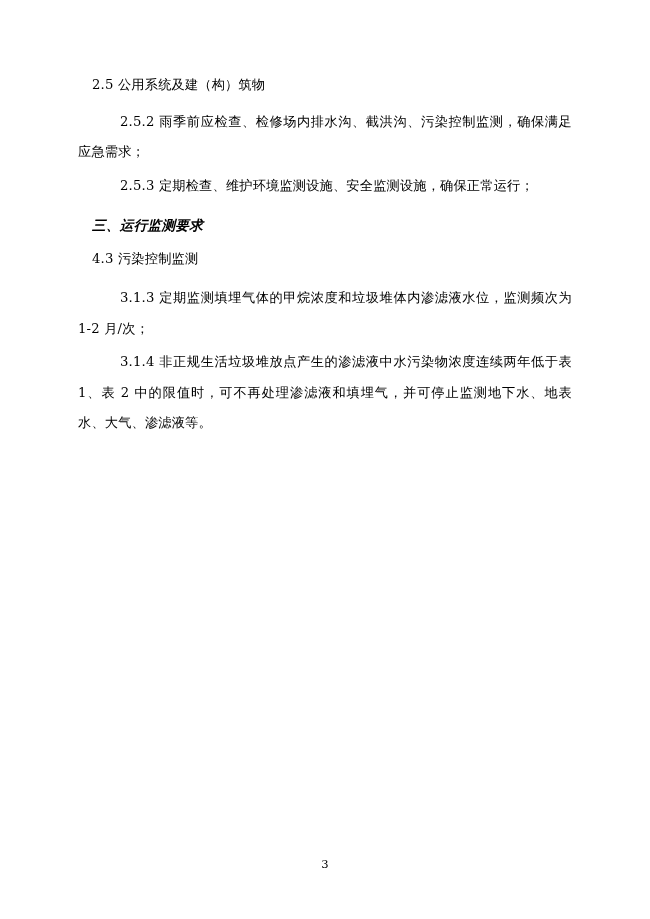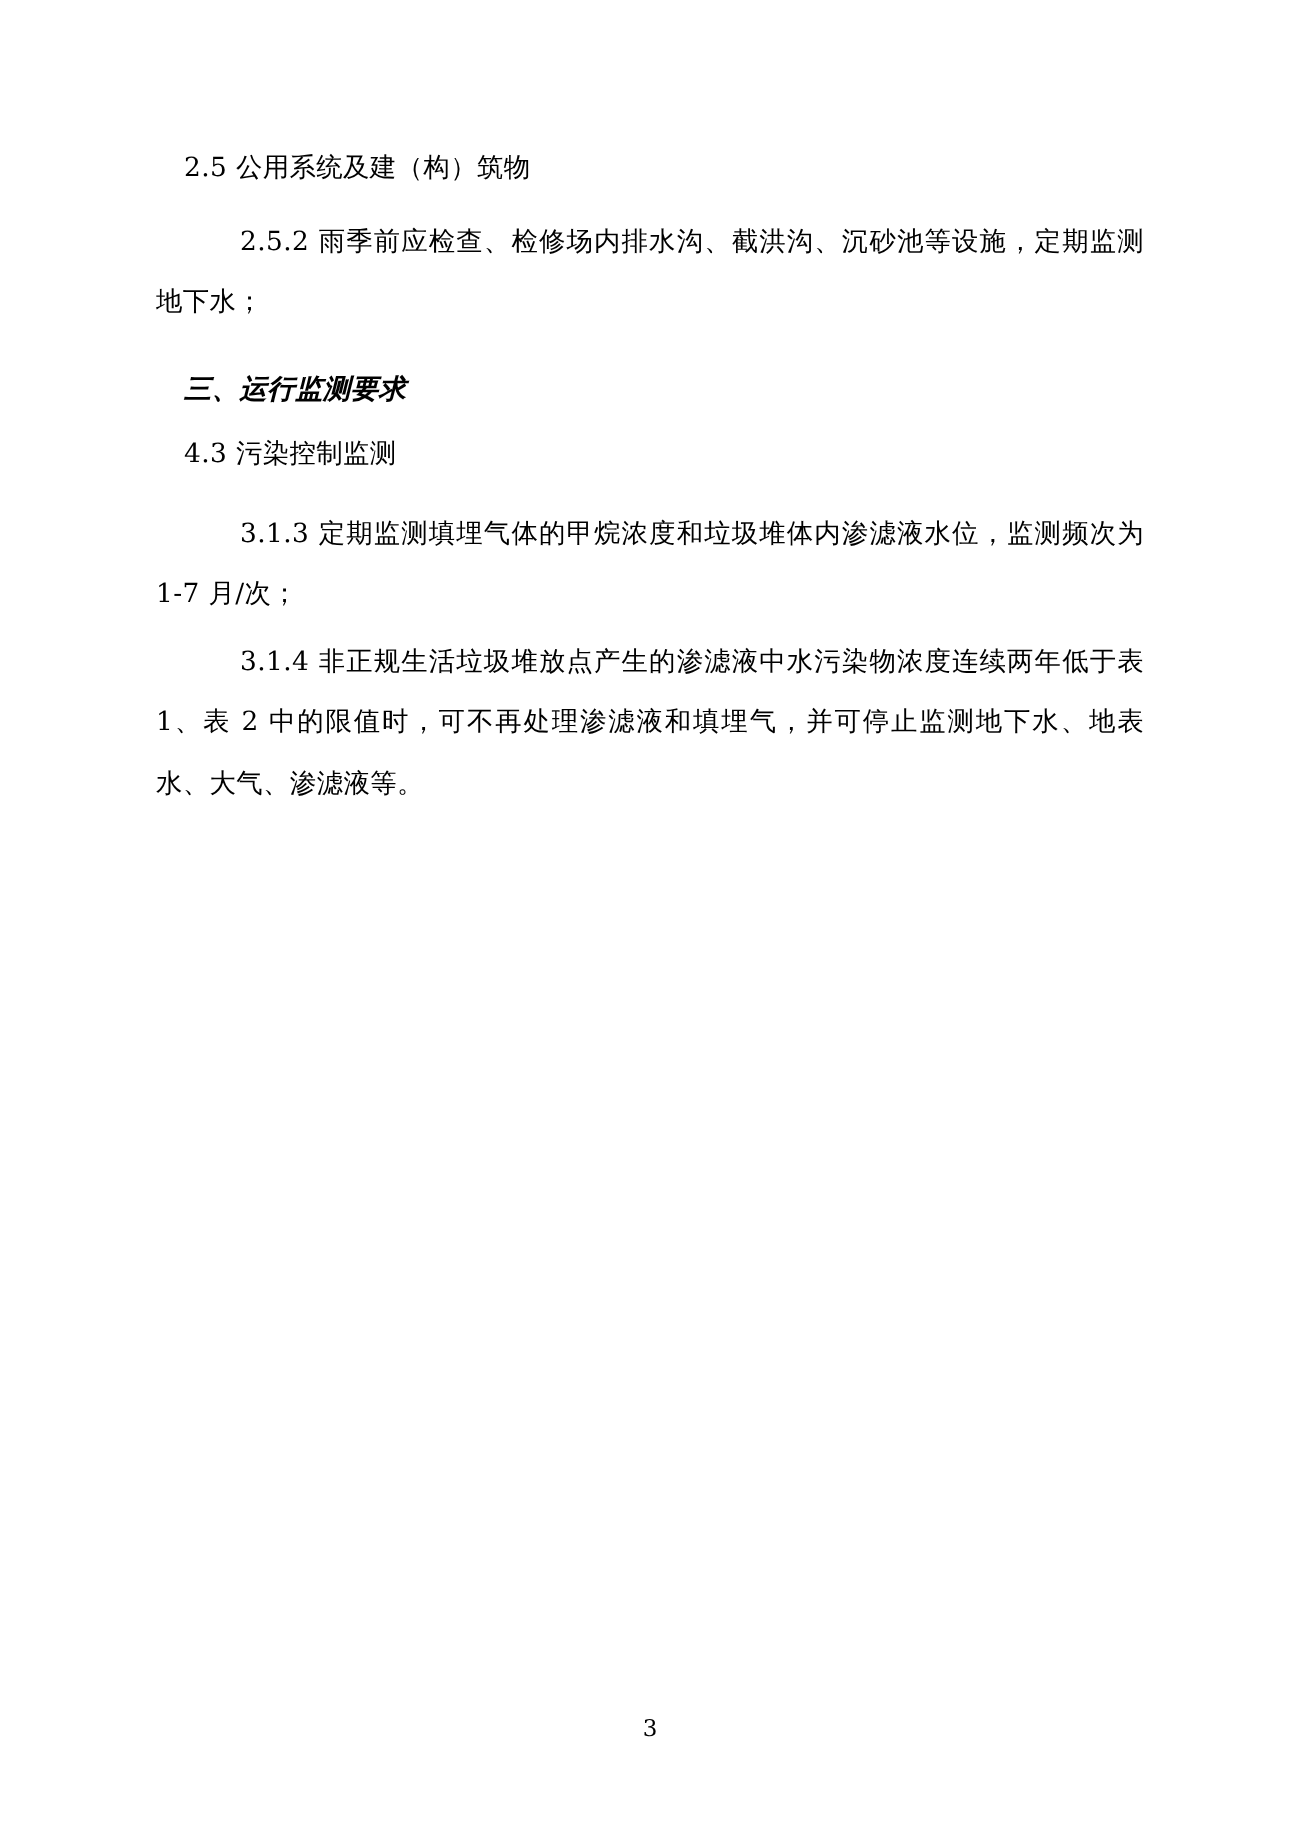--- a/index.html
+++ b/index.html
@@ -66,30 +66,31 @@
 </style>
 </head>
 <body>
 
 <div class="page">
   <div class="content">
 
     <p class="para indent1">2.5  公用系统及建（构）筑物</p>
     <div class="gap-sm"></div>
     <div class="gap-sm"></div>
-    <p class="para indent3">2.5.2  雨季前应检查、检修场内排水沟、截洪沟、沉砂池等设施，定期监测地下水；</p>
+    <p class="para indent3">2.5.2  雨季前应检查、检修场内排水沟、截洪沟、污染控制监测，确保满足应急需求；</p>
     <div class="gap-sm"></div>
+    <p class="para indent3">2.5.3  定期检查、维护环境监测设施、安全监测设施，确保正常运行；</p>
     <div class="gap-sm"></div>
     <div class="gap-md"></div>
     <p class="heading">三、运行监测要求</p>
     <div class="gap-sm"></div>
     <p class="para indent1">4.3  污染控制监测</p>
     <div class="gap-sm"></div>
     <div class="gap-sm"></div>
     <div class="gap-sm"></div>
-    <p class="para indent3">3.1.3  定期监测填埋气体的甲烷浓度和垃圾堆体内渗滤液水位，监测频次为 1-7 月/次；</p>
+    <p class="para indent3">3.1.3  定期监测填埋气体的甲烷浓度和垃圾堆体内渗滤液水位，监测频次为 1-2 月/次；</p>
     <div class="gap-sm"></div>
     <p class="para indent3">3.1.4  非正规生活垃圾堆放点产生的渗滤液中水污染物浓度连续两年低于表 1、表 2 中的限值时，可不再处理渗滤液和填埋气，并可停止监测地下水、地表水、大气、渗滤液等。</p>
 
   </div>
 
   <div class="footer">3</div>
 </div>
 
 </body></html>

